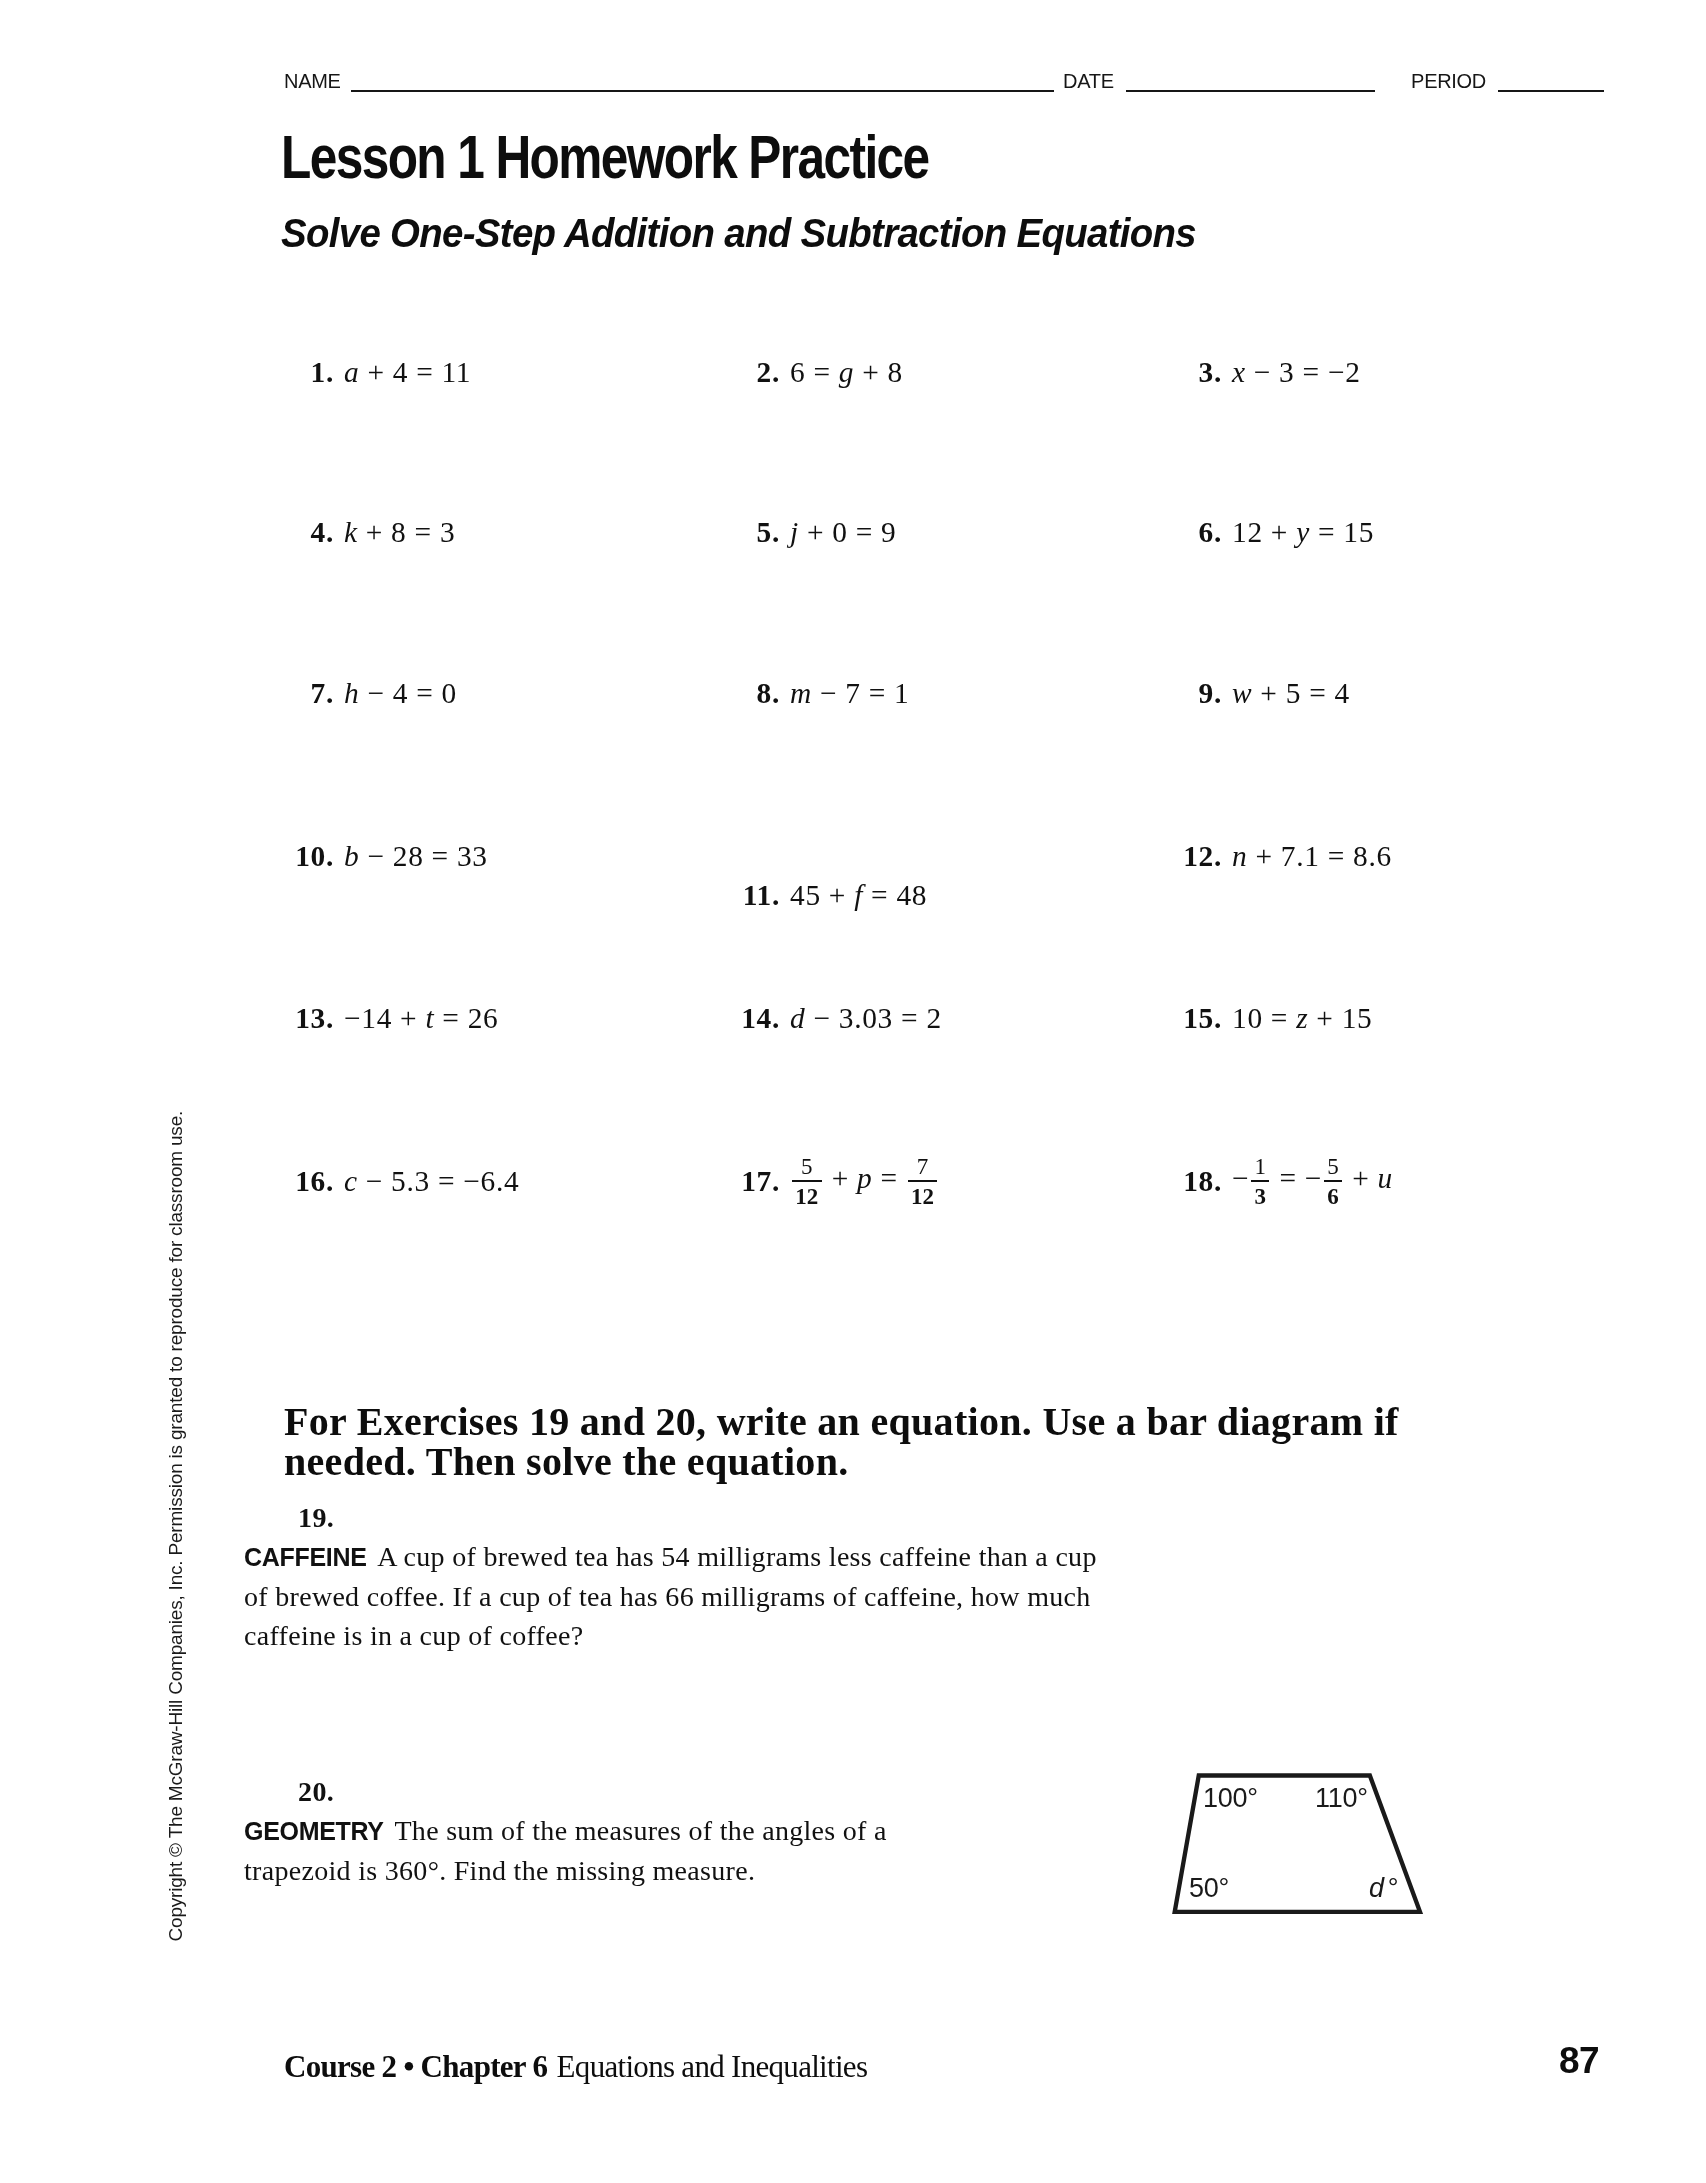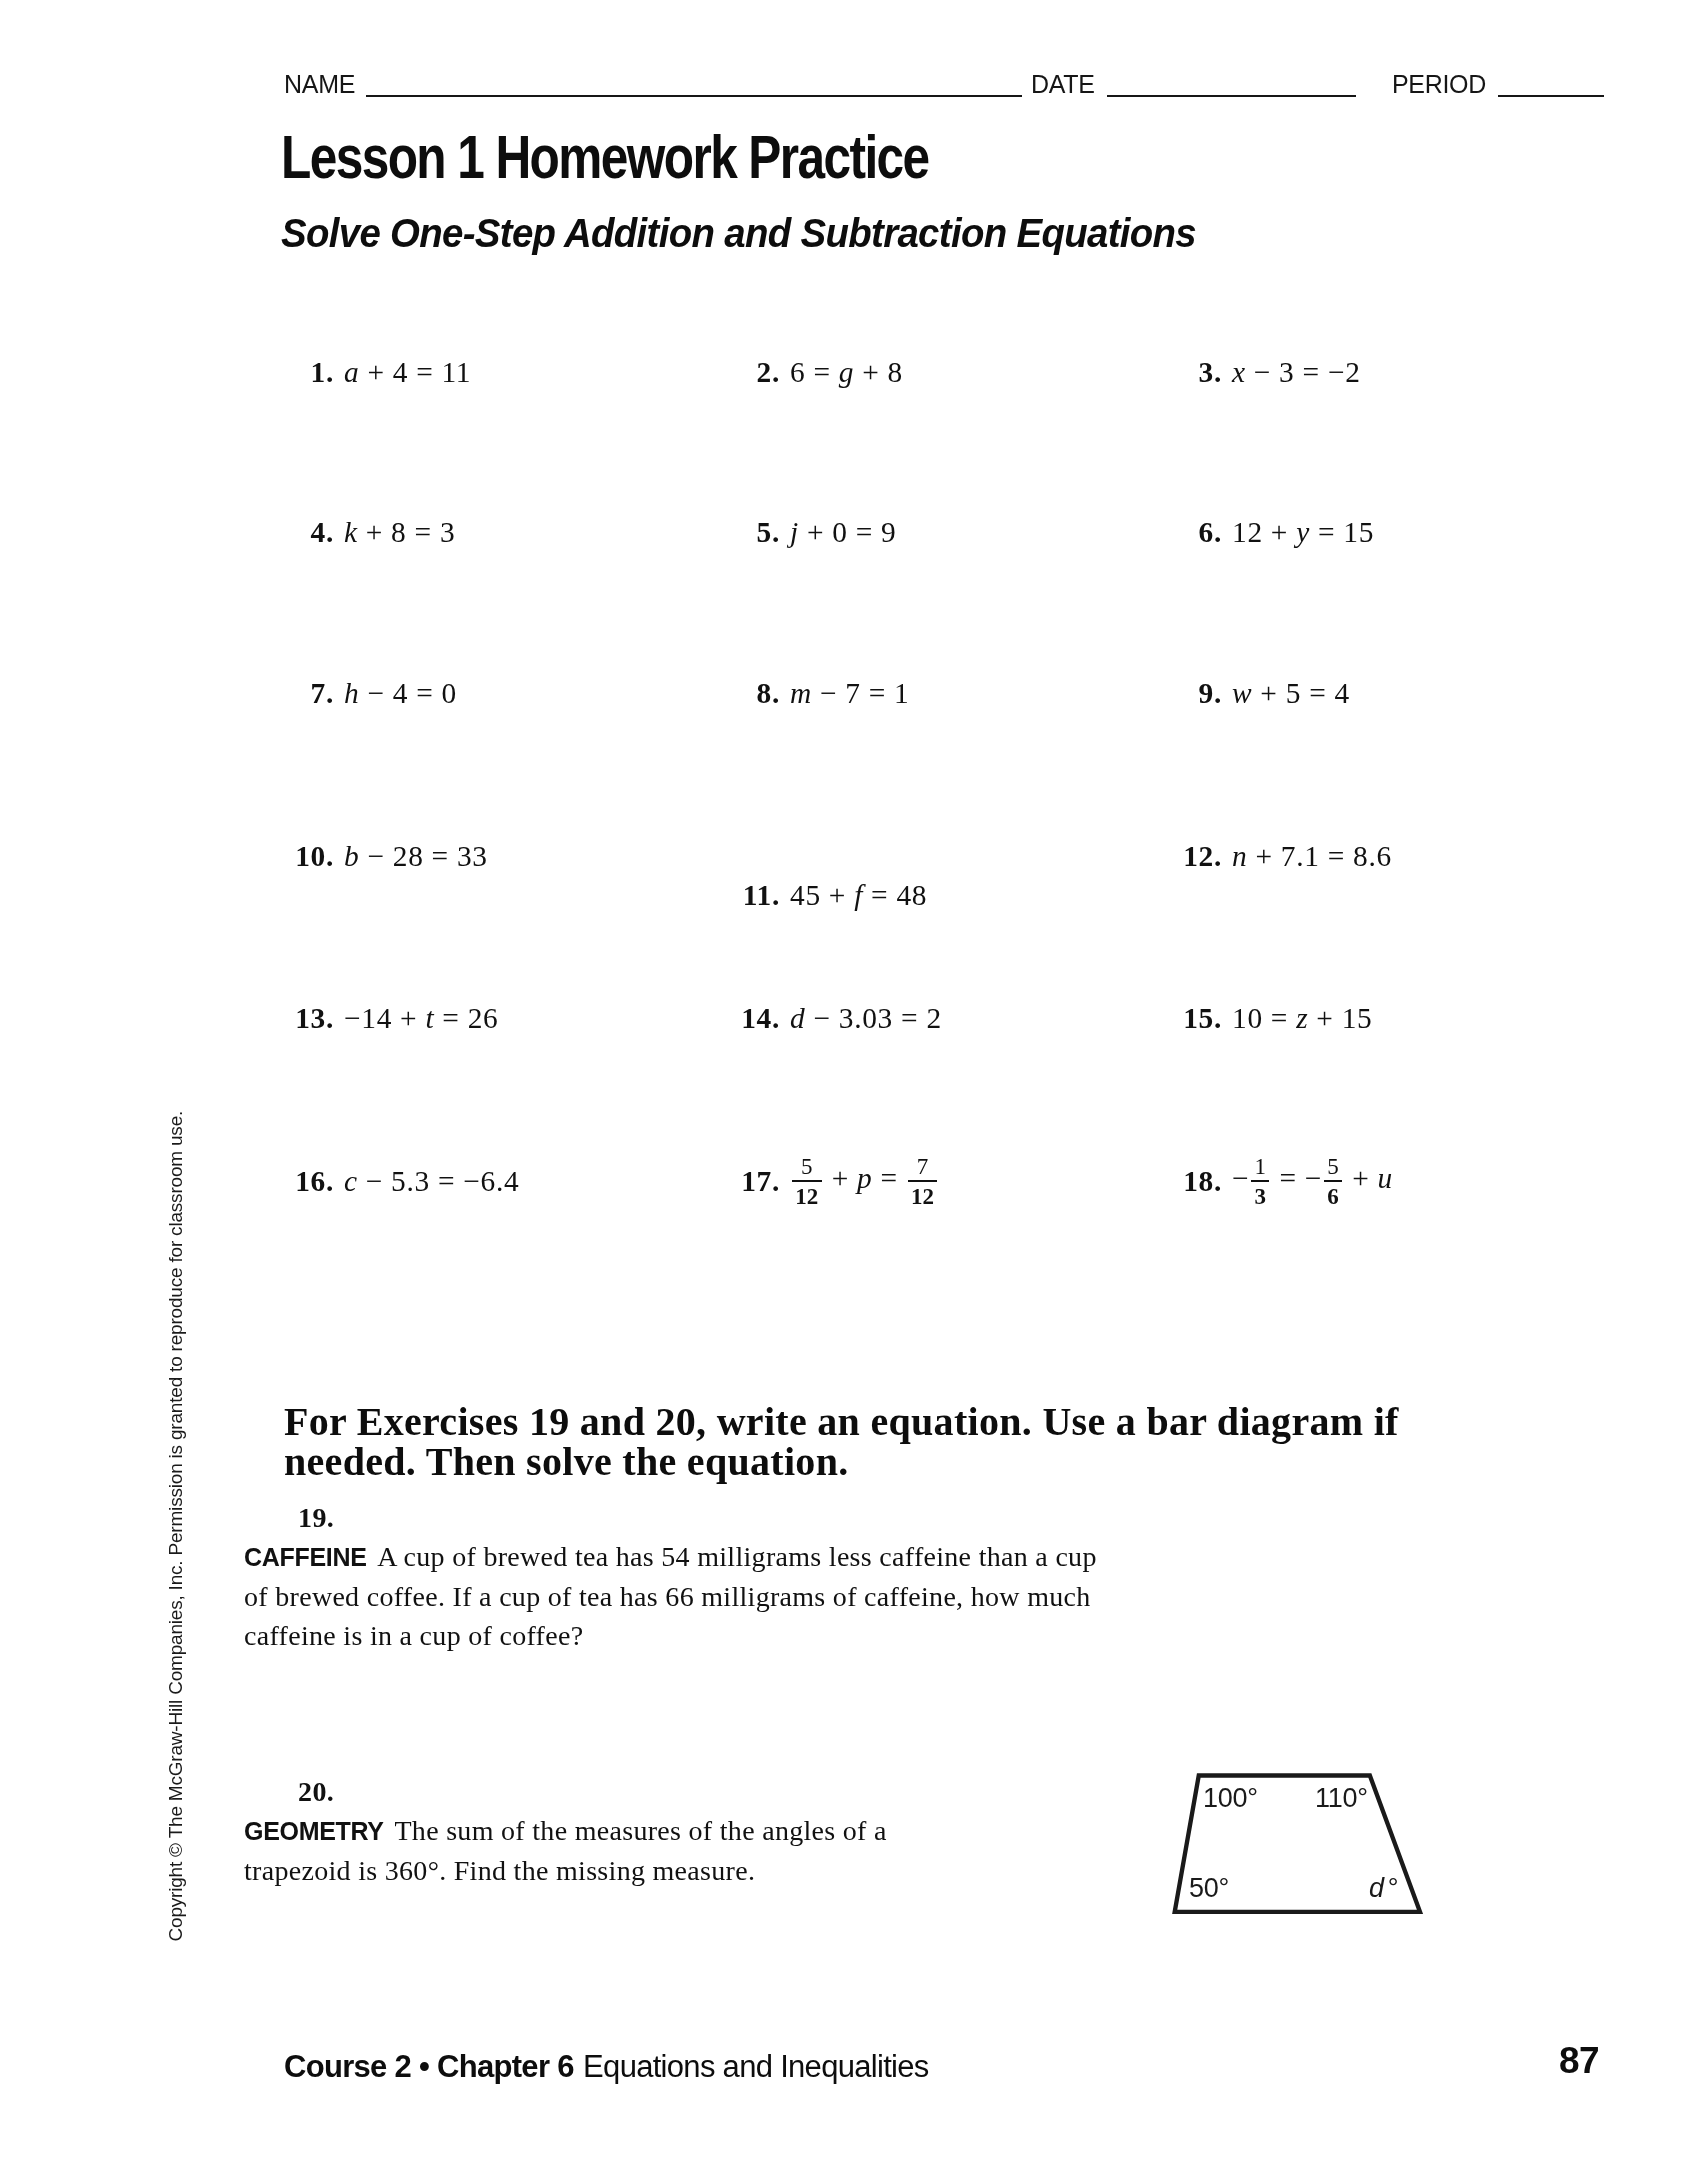--- a/index.html
+++ b/index.html
@@ -9,21 +9,21 @@
     background:#ffffff;
     overflow:hidden;
     color:#111;
     font-family:"Liberation Serif", serif;
   }
   
   .header{
     position:absolute;left:284px;top:70px;width:1320px;
     display:flex;align-items:flex-end;
     font-family:"Liberation Sans", sans-serif;
-    font-size:25px;letter-spacing:-0.3px;color:#161616;
+    font-size:20px;letter-spacing:-0.3px;color:#161616;
     line-height:1.15;
     justify-content:flex-end;
   }
   .uline{border-bottom:2.7px solid #161616;height:4px;}
   .uline.name{flex:1;margin:0 9.4px 1.3px 10.7px;}
   .uline.date{width:249px;margin:0 9.4px 1.3px 12px;}
   .uline.period{width:106px;margin:0 0 1.3px 12px;}
   .hlabel{white-space:nowrap;}
   .hlabel.period{margin-left:27px;}
   
@@ -92,21 +92,21 @@
     font-size:27px;letter-spacing:-0.3px;color:#1a1a1a;white-space:nowrap;
   }
   .angle .var{font-style:italic;margin-right:4px;}
   #ang-tl{left:1203px;top:1783px;}
   #ang-tr{left:1315px;top:1783px;}
   #ang-bl{left:1189px;top:1873px;}
   #ang-br{left:1369px;top:1873px;}
   
   .footer-left{
     position:absolute;left:284px;top:2049px;
-    font-family:Liberation Sans, sans-serif;
+    font-family:Liberation Serif, serif;
     font-size:31px;letter-spacing:-0.7px;white-space:nowrap;color:#0d0d0d;
   }
   .footer-left .bold{font-weight:700;margin-right:9.4px;}
   .page-number{
     position:absolute;left:1559px;top:2040px;
     font-family:"Liberation Sans", sans-serif;
     font-size:37px;font-weight:800;letter-spacing:-0.7px;color:#0d0d0d;
   }
   
   .copyright{

